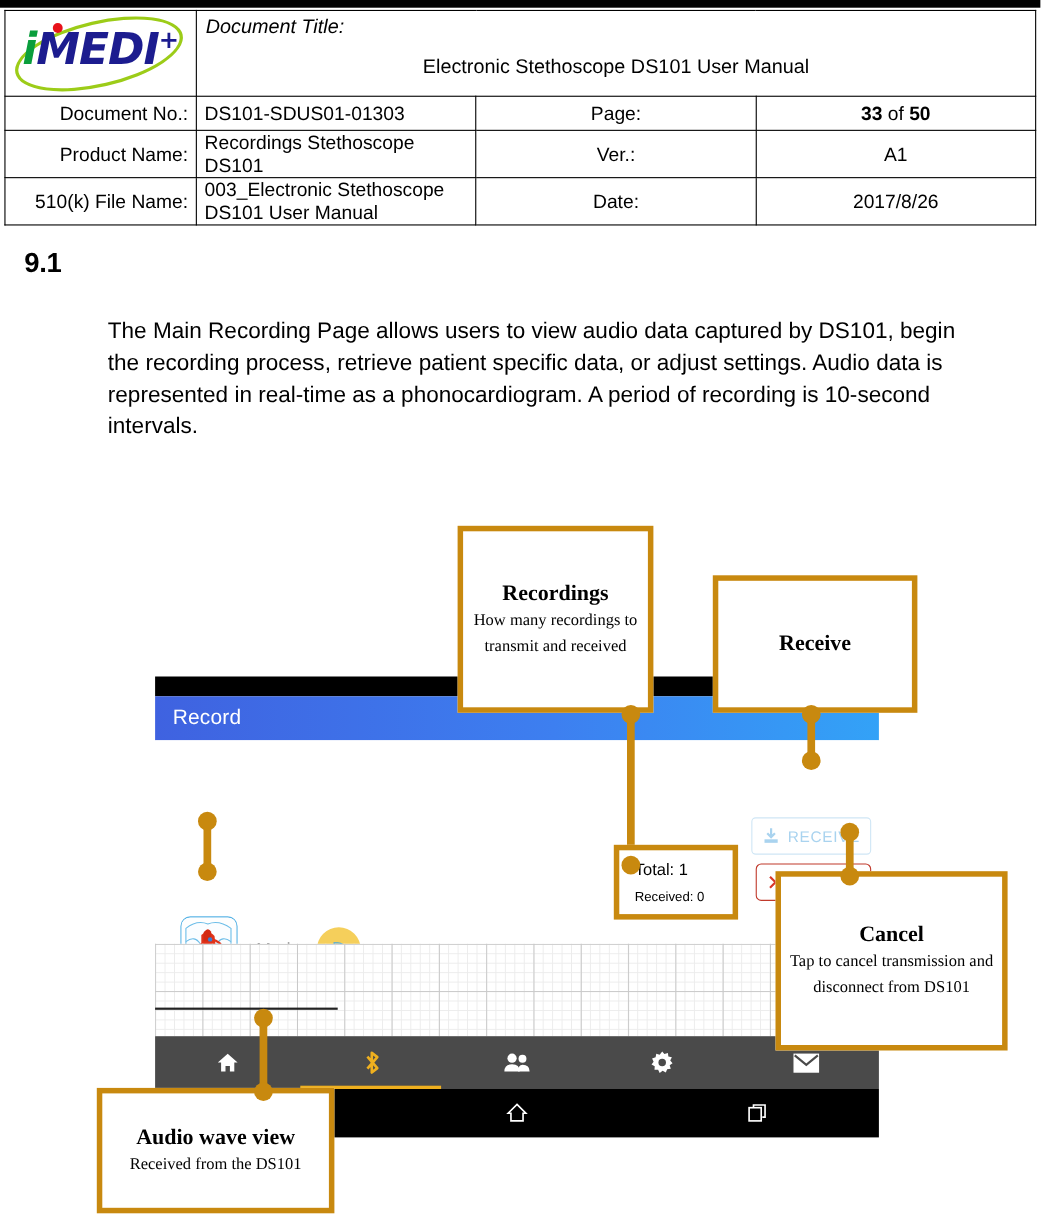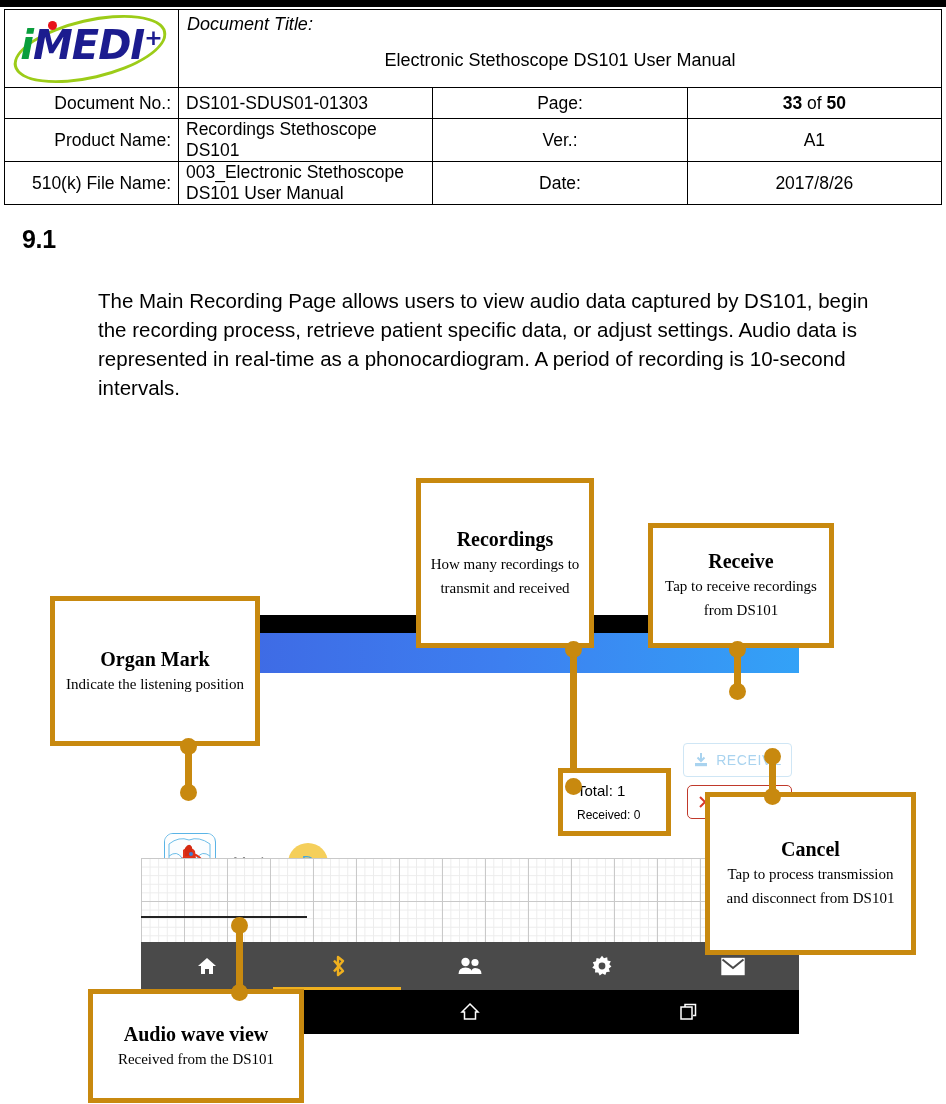--- a/index.html
+++ b/index.html
@@ -290,38 +290,33 @@
   <div class="knob" style="left:729px; top:683px;"></div>
 
   <div class="lead lead-v" style="left:769px; top:752px; height:45px;"></div>
   <div class="knob" style="left:764px; top:748px;"></div>
   <div class="knob" style="left:764px; top:788px;"></div>
 
   <div class="lead lead-v" style="left:236px; top:921px; height:70px;"></div>
   <div class="knob" style="left:231px; top:917px;"></div>
   <div class="knob" style="left:231px; top:984px;"></div>
 
-  <div class="callout" style="left:50px; top:596px; width:210px; height:150px;">
-    <div class="ct">Organ Mark</div>
-    <div class="cb">Indicate the listening position</div>
-  </div>
 
   <div class="callout" style="left:416px; top:478px; width:178px; height:170px;">
     <div class="ct">Recordings</div>
     <div class="cb">How many recordings to transmit and received</div>
   </div>
 
   <div class="callout" style="left:648px; top:523px; width:186px; height:125px;">
     <div class="ct">Receive</div>
-    <div class="cb">Tap to receive recordings from DS101</div>
   </div>
 
   <div class="callout" style="left:705px; top:792px; width:211px; height:163px;">
     <div class="ct">Cancel</div>
-    <div class="cb">Tap to process transmission and disconnect from DS101</div>
+    <div class="cb">Tap to cancel transmission and disconnect from DS101</div>
   </div>
 
   <div class="callout" style="left:88px; top:989px; width:216px; height:114px;">
     <div class="ct">Audio wave view</div>
     <div class="cb">Received from the DS101</div>
   </div>
 
   <div class="callout" style="left:558px; top:768px; width:113px; height:68px; font-family:'Liberation Sans', sans-serif; align-items:flex-start; padding-left:14px; gap:9px;">
     <div style="font-size:15px;font-family:'Liberation Sans',sans-serif;">Total: 1</div>
     <div style="font-size:12px;font-family:'Liberation Sans',sans-serif;">Received: 0</div>

